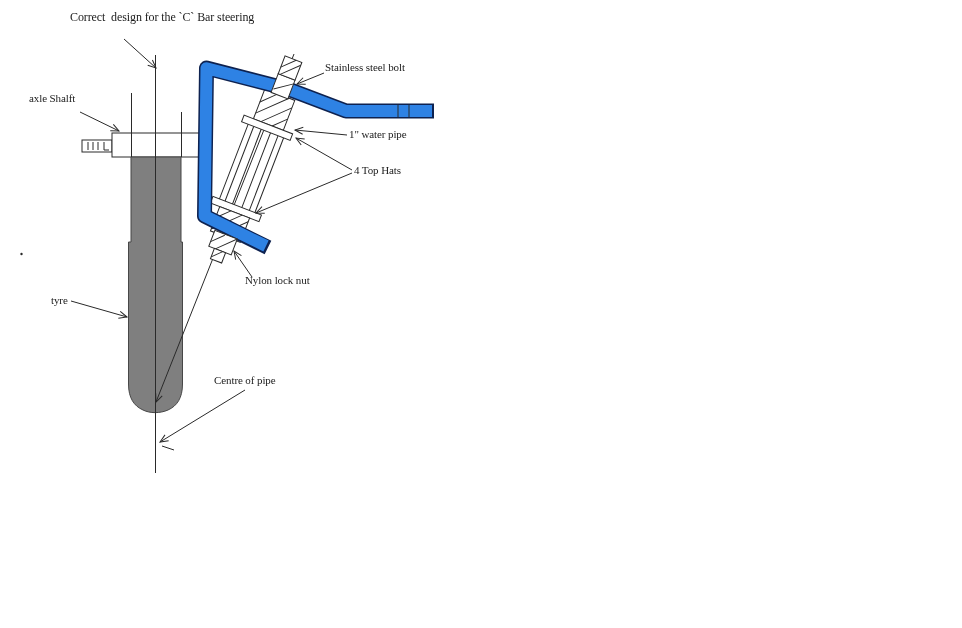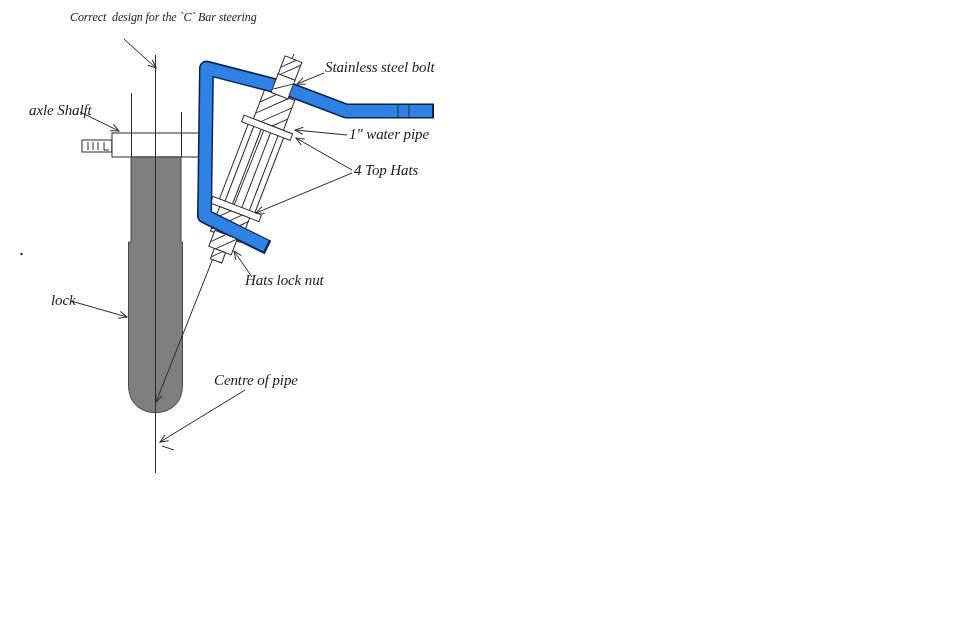--- a/index.html
+++ b/index.html
@@ -2,34 +2,33 @@
 <html style="--background: #ffffff; --bar_blue: #2e82e4; --bar_outline: #0e2250; --tyre_gray: #7f7f7f; --tyre_outline: #474747; --line: #2a2a2a; --text: #1b1b1b;"><head>
 <meta charset="utf-8">
 <style>
   html,body{margin:0;padding:0;background:#fff;}
   .stage{
     position:relative;
     width:962px;height:628px;
     background:var(--background,#fff);
     overflow:hidden;
     font-family:"Liberation Serif","DejaVu Serif",serif;
-    font-style:italic;
   }
   .stage svg{position:absolute;left:0;top:0;}
   .lbl{
     position:absolute;
-    font-size:15px;
+    font-size:11px;
     letter-spacing:-0.1px;
     color:var(--text,#1b1b1b);
     white-space:pre;
     line-height:12px;
   }
   .lbl.title{font-size:12px;}
   #lbl-title{left:70px;top:11px;}
-  #lbl-axle{left:29px;top:104px;}
+  #lbl-axle{left:29px;top:92px;}
   #lbl-bolt{left:325px;top:61px;}
   #lbl-pipe{left:349px;top:128px;}
   #lbl-hats{left:354px;top:164px;}
   #lbl-nut{left:245px;top:274px;}
   #lbl-tyre{left:51px;top:294px;}
   #lbl-centre{left:214px;top:374px;}
 
   .ln{stroke:var(--line,#2a2a2a);stroke-width:1;fill:none;}
   .arrowhead{stroke:var(--line,#2a2a2a);stroke-width:1;fill:none;}
   .white-part{fill:#ffffff;stroke:var(--line,#2a2a2a);stroke-width:1;}
@@ -121,16 +120,16 @@
     <path class="ln" d="M162,446 L174,450"></path>
 
     <circle class="dot" cx="21.5" cy="254" r="1.2"></circle>
   </svg>
 
   <div class="lbl title" id="lbl-title">Correct  design for the `C` Bar steering</div>
   <div class="lbl" id="lbl-axle">axle Shalft</div>
   <div class="lbl" id="lbl-bolt">Stainless steel bolt</div>
   <div class="lbl" id="lbl-pipe">1" water pipe</div>
   <div class="lbl" id="lbl-hats">4 Top Hats</div>
-  <div class="lbl" id="lbl-nut">Hats lock nut</div>
-  <div class="lbl" id="lbl-tyre">lock</div>
+  <div class="lbl" id="lbl-nut">Nylon lock nut</div>
+  <div class="lbl" id="lbl-tyre">tyre</div>
   <div class="lbl" id="lbl-centre">Centre of pipe</div>
 </div>
 
 </body></html>

